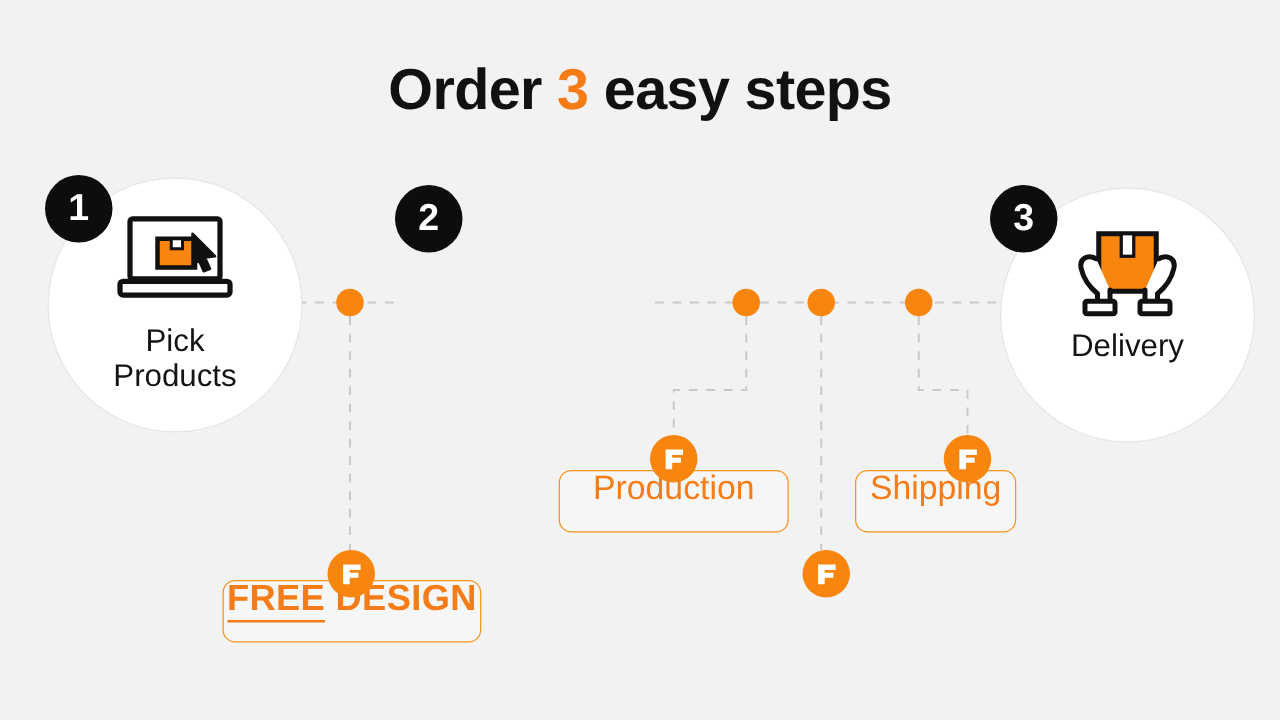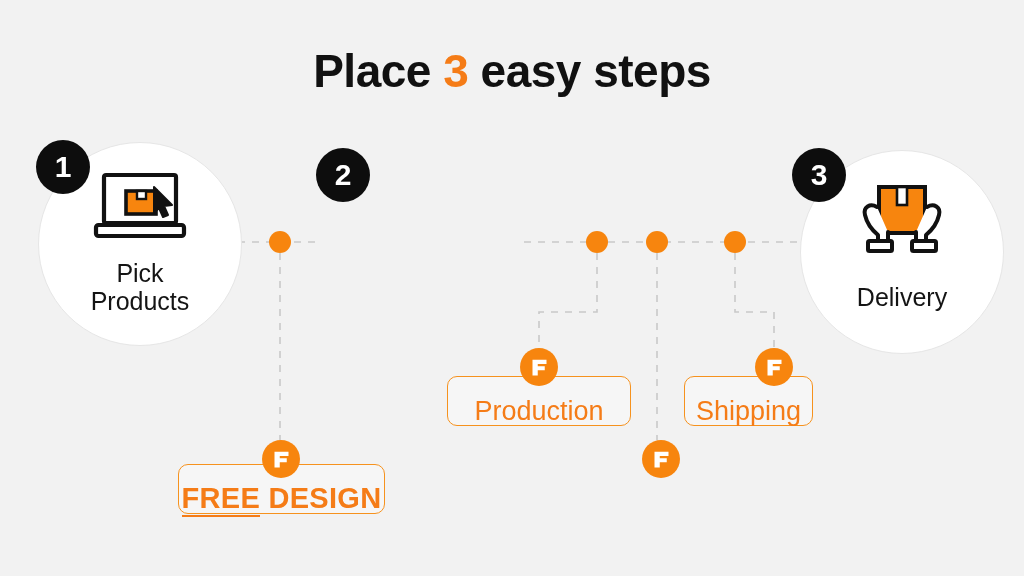--- a/index.html
+++ b/index.html
@@ -93,40 +93,40 @@
   .step-3 .step-icon { margin-top: 32px; }
 
   .step-label {
     margin-top: 14px;
     text-align: center;
     font-size: 25px;
     color: #141414;
     line-height: 1.12;
     white-space: pre-line;
   }
-  .step-3 .step-label { margin-top: 26px; }
+  .step-3 .step-label { margin-top: 6px; }
 
   
   .dot {
     position: absolute;
     width: 22px;
     height: 22px;
     border-radius: 50%;
     background: #f7850e;
     z-index: 4;
   }
 
   
   .tag {
     position: absolute;
     border: 1.6px solid #f6921e;
     border-radius: 10px;
     background: #f6f6f6;
     display: flex;
-    align-items: flex-end;
+    align-items: flex-start;
     justify-content: center;
     color: #f57c17;
     z-index: 3;
   }
   .tag-text { white-space: nowrap; line-height: 1; }
 
   .tag.plain .tag-text {
     font-size: 27px;
     font-weight: normal;
   }
@@ -161,21 +161,21 @@
   .logo-shipping   { left: 755px; top: 348px; }
   .logo-design     { left: 262px; top: 440px; }
   .logo-storage    { left: 642px; top: 440px; }
 </style>
 </head>
 <body>
 
 <div id="stage">
 
   <div class="title">
-    <span>Place </span><span class="accent">3</span><span> easy steps</span>
+    <span>Order </span><span class="accent">3</span><span> easy steps</span>
   </div>
 
   <svg id="connectors" viewBox="0 0 1024 576" xmlns="http://www.w3.org/2000/svg">
     <g stroke="#c9c9c9" stroke-width="1.6" fill="none" stroke-dasharray="7,7">
 
       <path d="M 238 242 L 322 242"></path>
 
       <path d="M 524 242 L 802 242"></path>
 
       <path d="M 280 253 L 280 440"></path>

